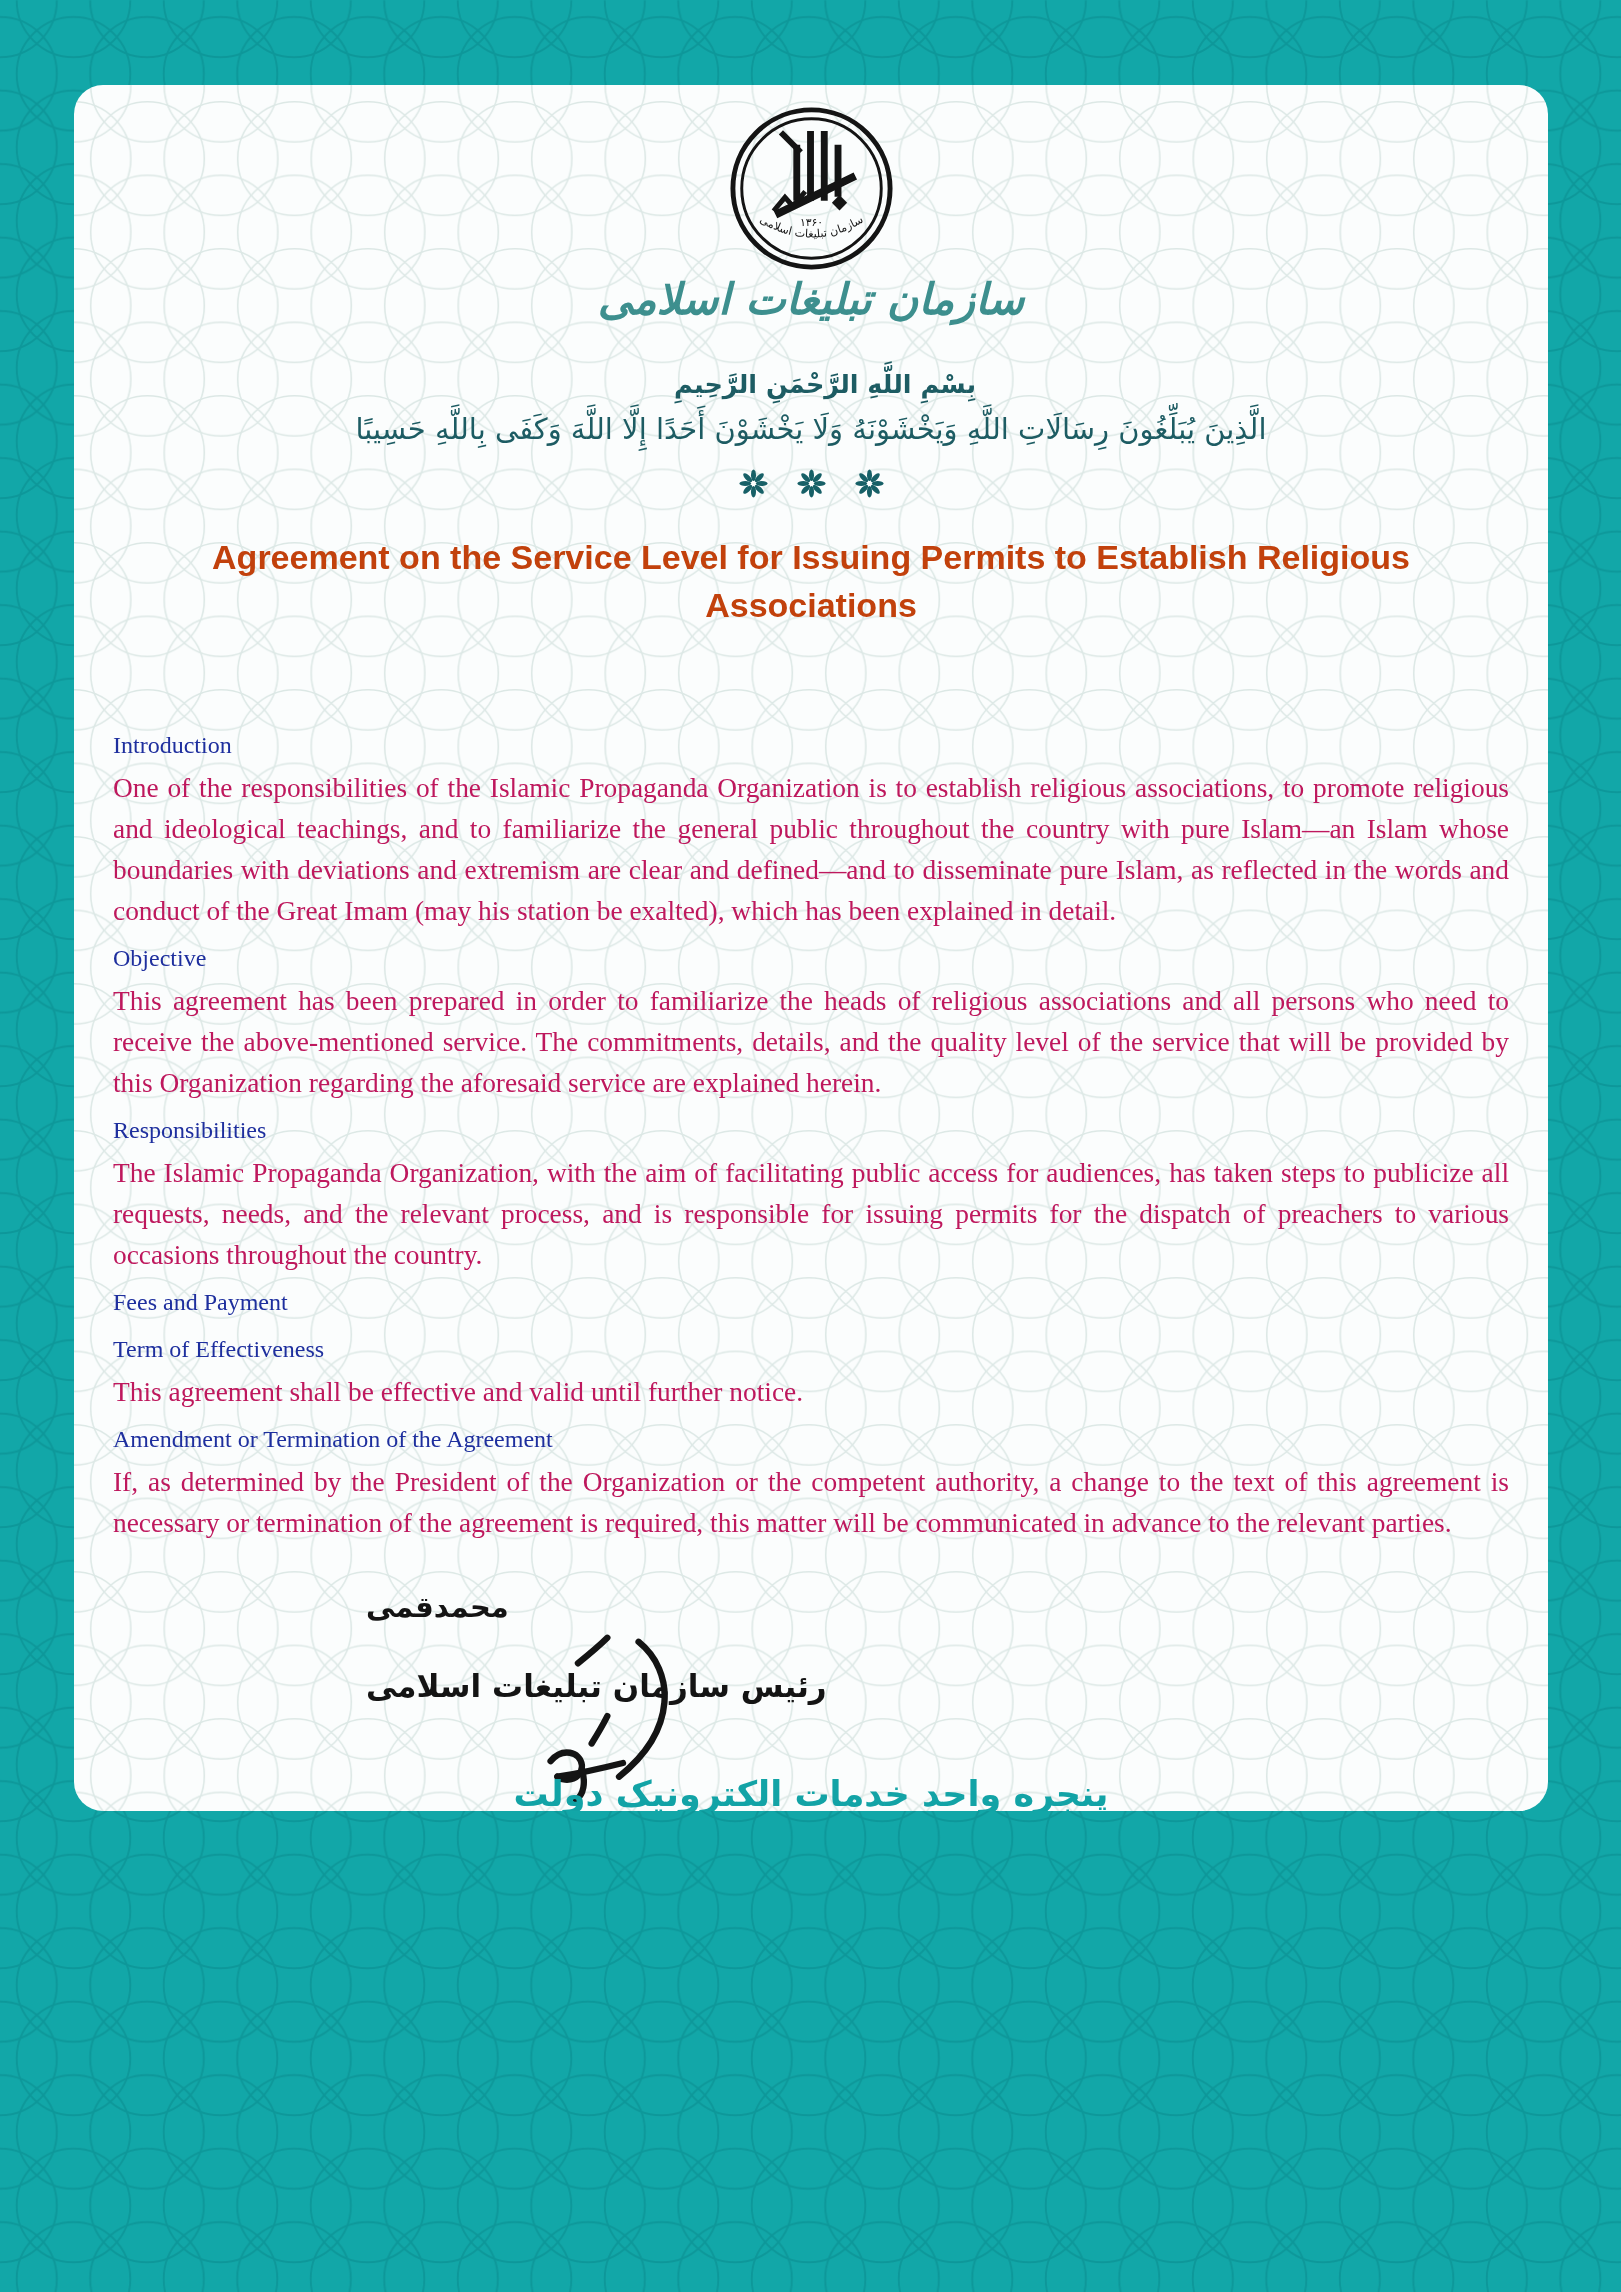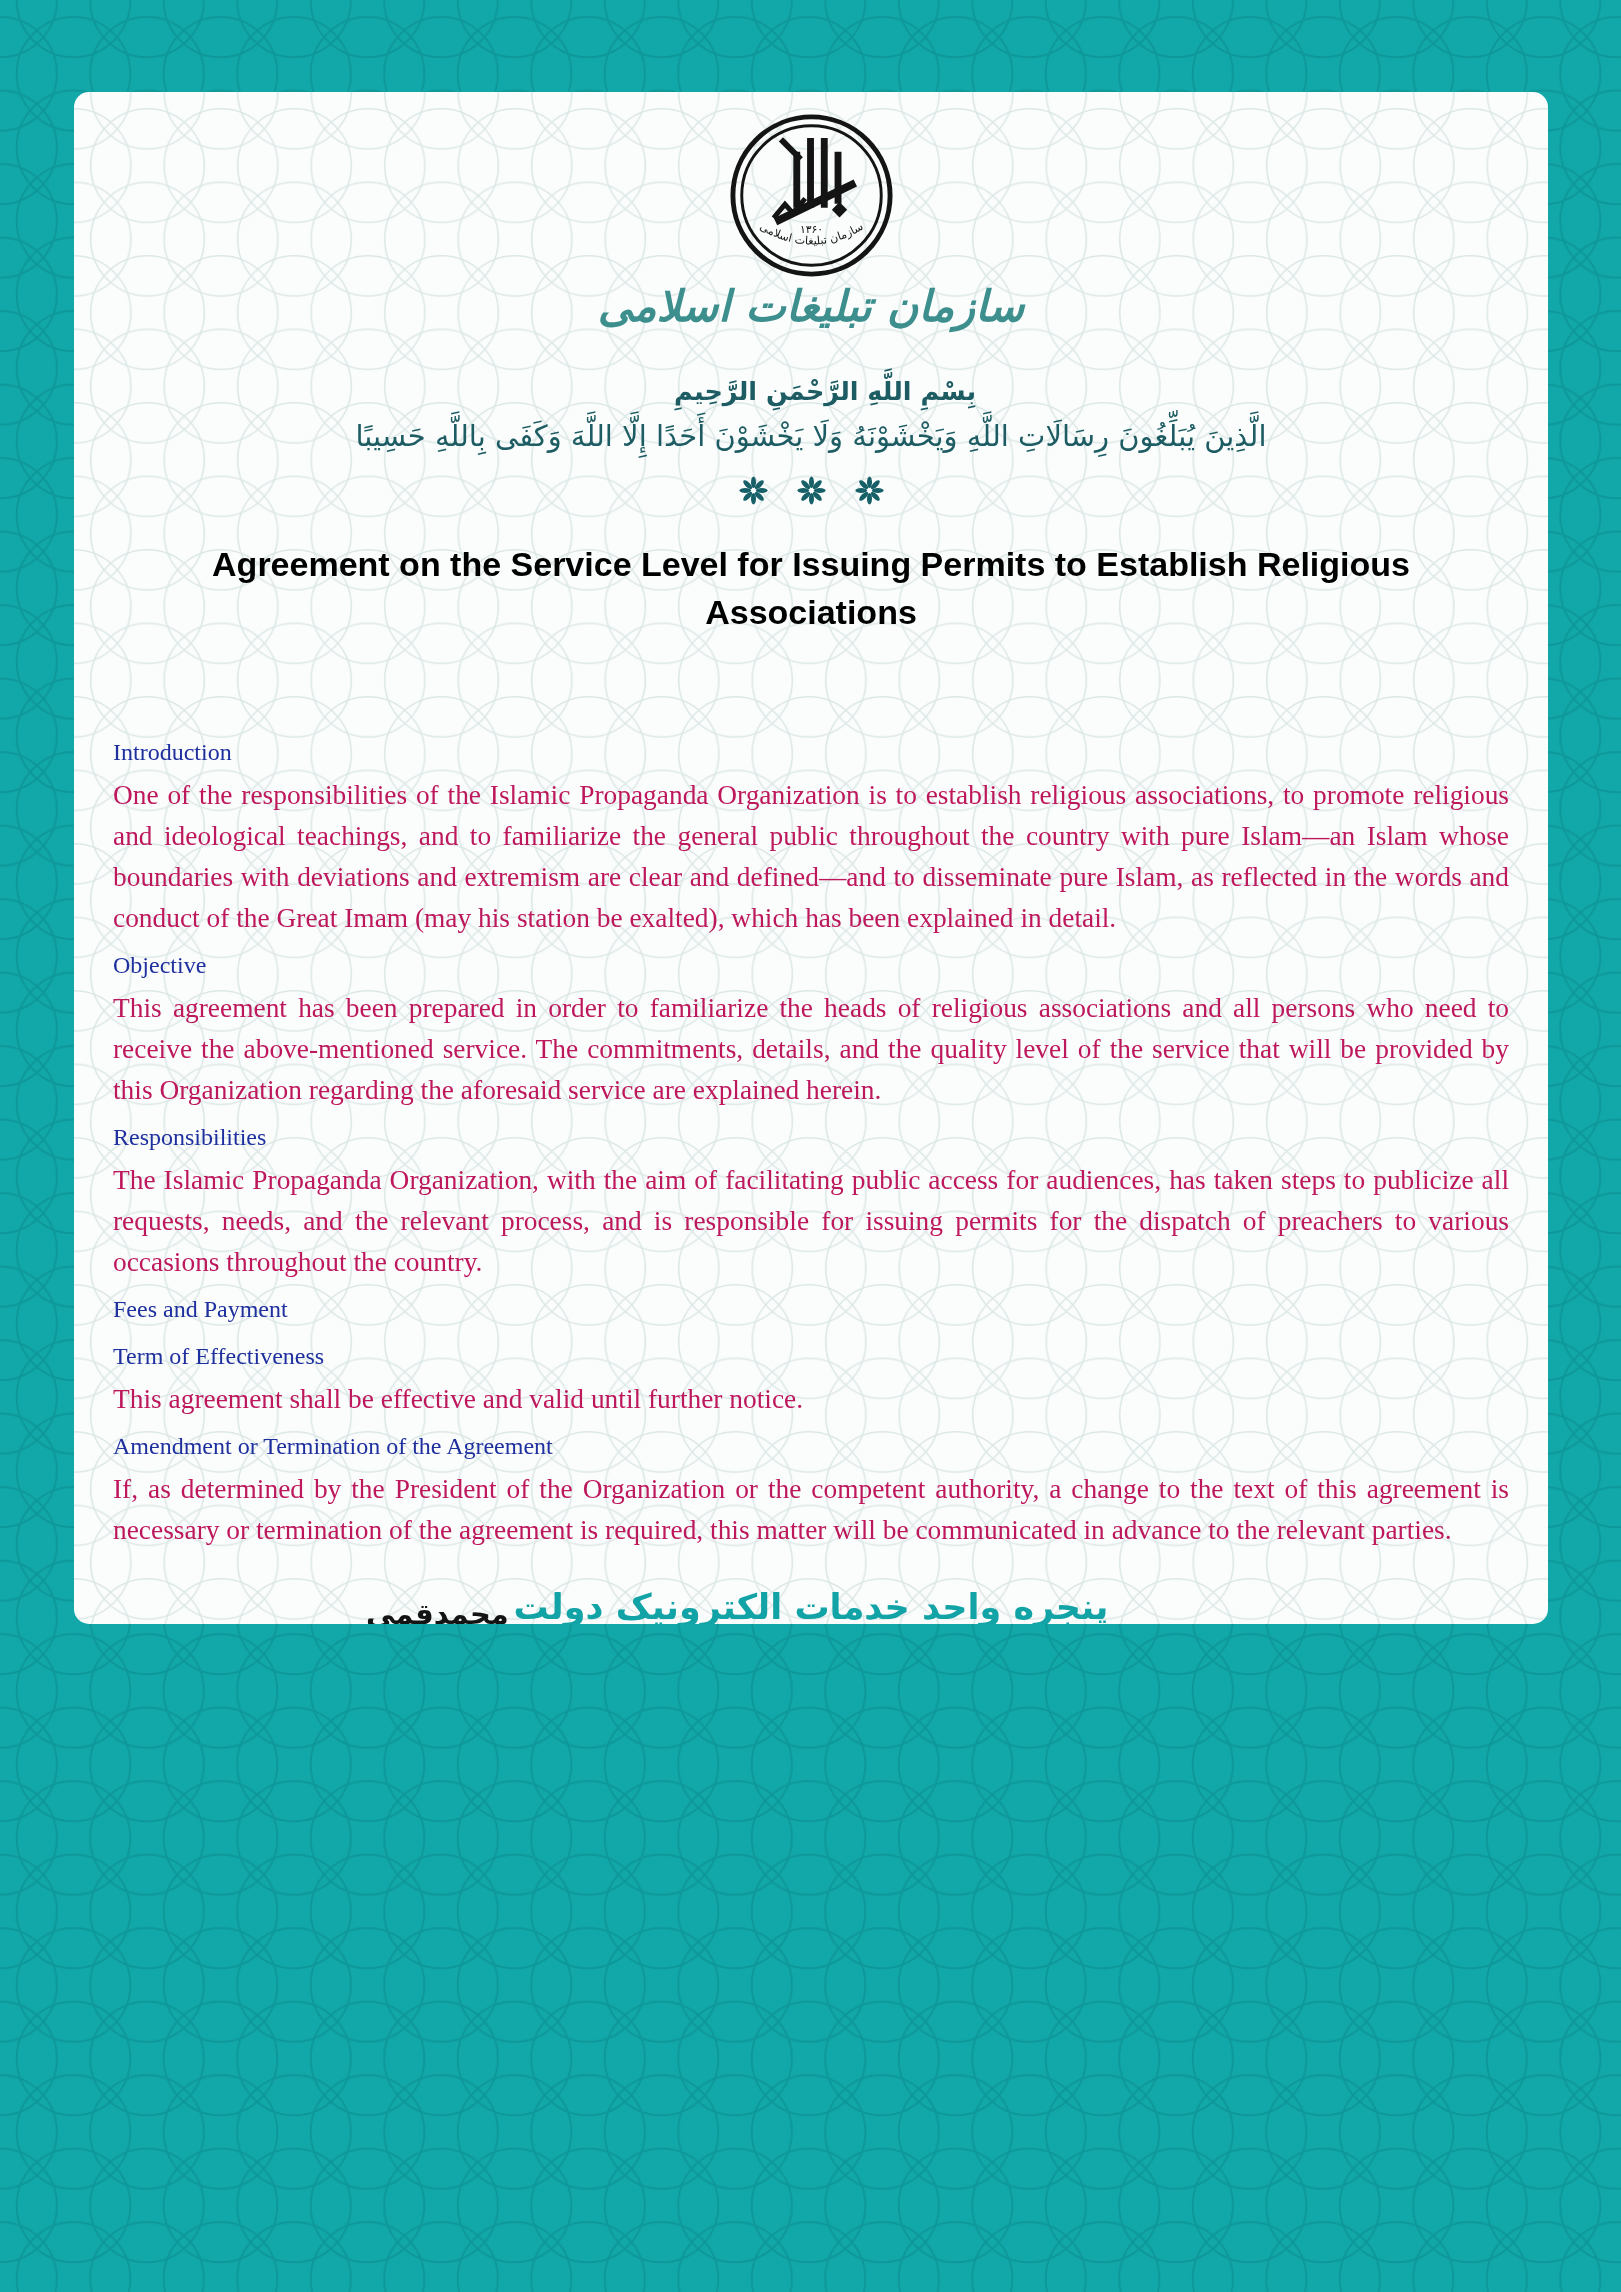--- a/index.html
+++ b/index.html
@@ -10,24 +10,24 @@
   }
   .page {
     position: relative;
     width: 1621px; height: 2293px;
     background: #12a7a8;
     overflow: hidden;
   }
   .border-pattern { position: absolute; left: 0; top: 0; }
   .card {
     position: absolute;
-    left: 74px; top: 92px;
-    width: 1474px; height: 1532px;
+    left: 74px; top: 85px;
+    width: 1474px; height: 1726px;
     background: #fbfdfd;
-    border-radius: 15px;
+    border-radius: 29px;
     overflow: hidden;
   }
   .card-pattern { position: absolute; left: 0; top: 0; }
   .content { position: relative; width: 100%; height: 100%; text-align: center; }
 
   .logo { display: block; margin: 19.6px auto 0; }
 
   .calligraphy {
     margin-top: 0px;
     font-family: "DejaVu Sans", sans-serif;
@@ -57,21 +57,21 @@
   .ornaments { margin-top: 19.6px; height: 29px; }
   .ornaments svg { vertical-align: top; }
 
   .title {
     margin: 35px auto 8px;
     max-width: 1372px;
     font-family: "Liberation Sans", sans-serif;
     font-weight: 700;
     font-size: 34px;
     line-height: 48px;
-    color: #000000;
+    color: #c2410c;
   }
 
   .sections { margin: 96px 39px 0; text-align: left; }
   .sections section + section { margin-top: 6px; }
   .sections h2 {
     margin: 0 0 2px 0;
     font-family: "Liberation Serif", serif;
     font-weight: 400;
     font-size: 24px;
     line-height: 41px;

